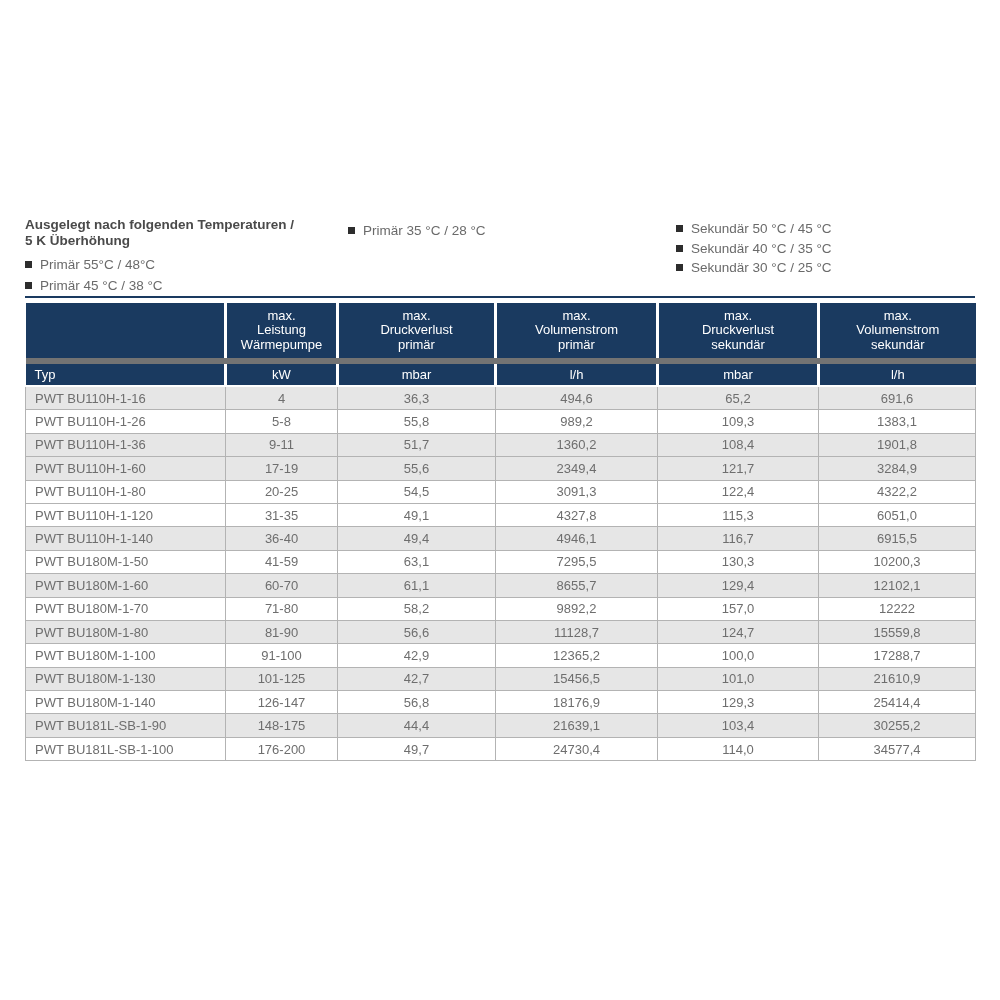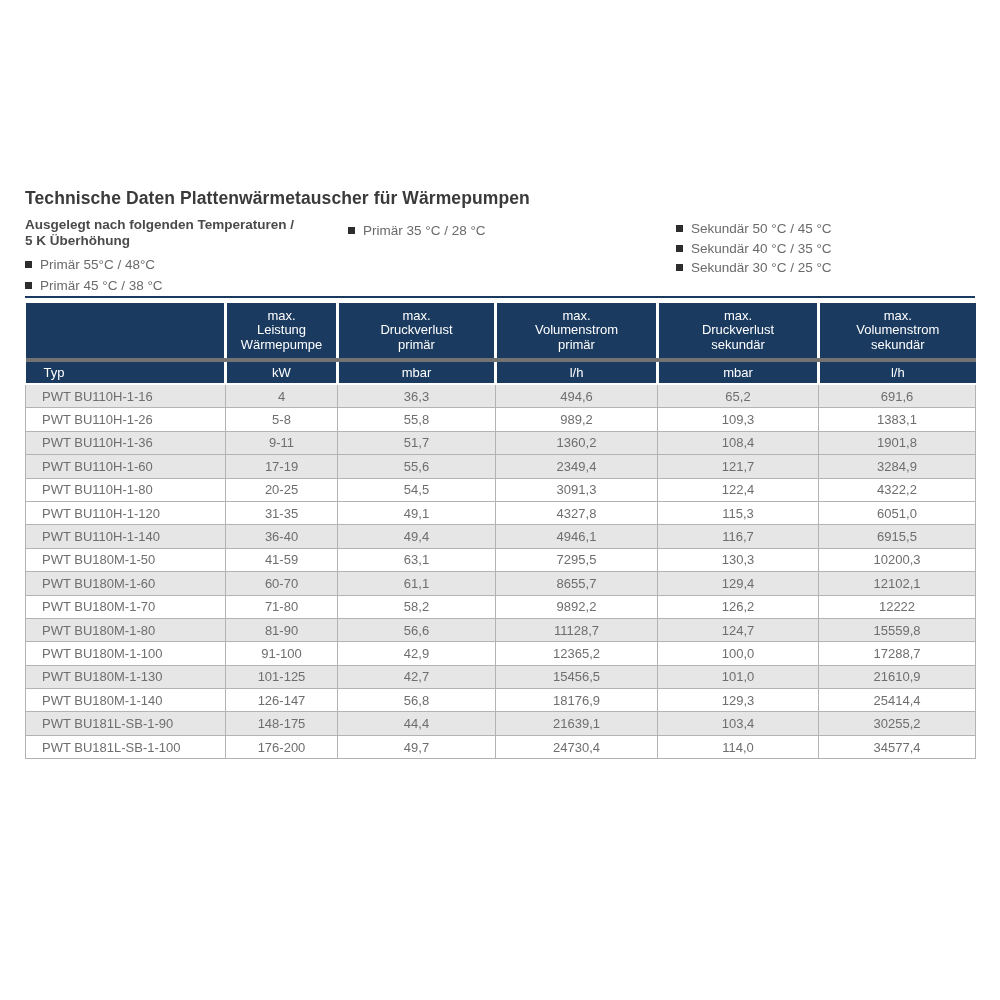--- a/index.html
+++ b/index.html
@@ -79,52 +79,51 @@
   }
   th.th-main {
     background: #1a3a60;
     color: #ffffff;
     font-size: 13px;
     line-height: 14.5px;
     height: 55px;
     text-align: center;
     vertical-align: middle;
     white-space: pre-line;
-    border-bottom: 4px solid #737373;
+    border-bottom: 6px solid #737373;
   }
   th.th-unit {
     background: #1a3a60;
     color: #ffffff;
     font-size: 13px;
     height: 21px;
     text-align: center;
     vertical-align: middle;
     border-bottom: 2px solid #ffffff;
   }
   th.sep { border-left: 3px solid #ffffff; }
-  th.th-unit.first { text-align: left; padding-left: 18px; }
+  th.th-unit.first { text-align: left; padding-left: 9px; }
 
   table.data td {
     height: 22.4px;
     font-size: 13px;
     color: #6e6e6e;
     text-align: center;
     vertical-align: middle;
     border: 1px solid #b3b3b3;
     background: #ffffff;
   }
   table.data tr.shade td { background: #e6e6e6; }
-  table.data td.typ { text-align: left; padding-left: 16px; }
+  table.data td.typ { text-align: left; padding-left: 9px; }
 </style>
 </head>
 <body>
 
 <div class="page">
 
-  <div class="title">Technische Daten Plattenwärmetauscher für Wärmepumpen</div>
 
   <div class="note-col">
     <div class="note-line">Ausgelegt nach folgenden Temperaturen /</div>
     <div class="note-line">5 K Überhöhung</div>
     <ul class="bullets">
       <li class="bullet-item"><span class="sq"></span><span>Primär 55°C / 48°C</span></li>
       <li class="bullet-item"><span class="sq"></span><span>Primär 45 °C / 38 °C</span></li>
     </ul>
   </div>
 
@@ -252,21 +251,21 @@
           <td>61,1</td>
           <td>8655,7</td>
           <td>129,4</td>
           <td>12102,1</td>
         </tr>
         <tr>
           <td class="typ">PWT BU180M-1-70</td>
           <td>71-80</td>
           <td>58,2</td>
           <td>9892,2</td>
-          <td>126,2</td>
+          <td>157,0</td>
           <td>12222</td>
         </tr>
         <tr class="shade">
           <td class="typ">PWT BU180M-1-80</td>
           <td>81-90</td>
           <td>56,6</td>
           <td>11128,7</td>
           <td>124,7</td>
           <td>15559,8</td>
         </tr>

